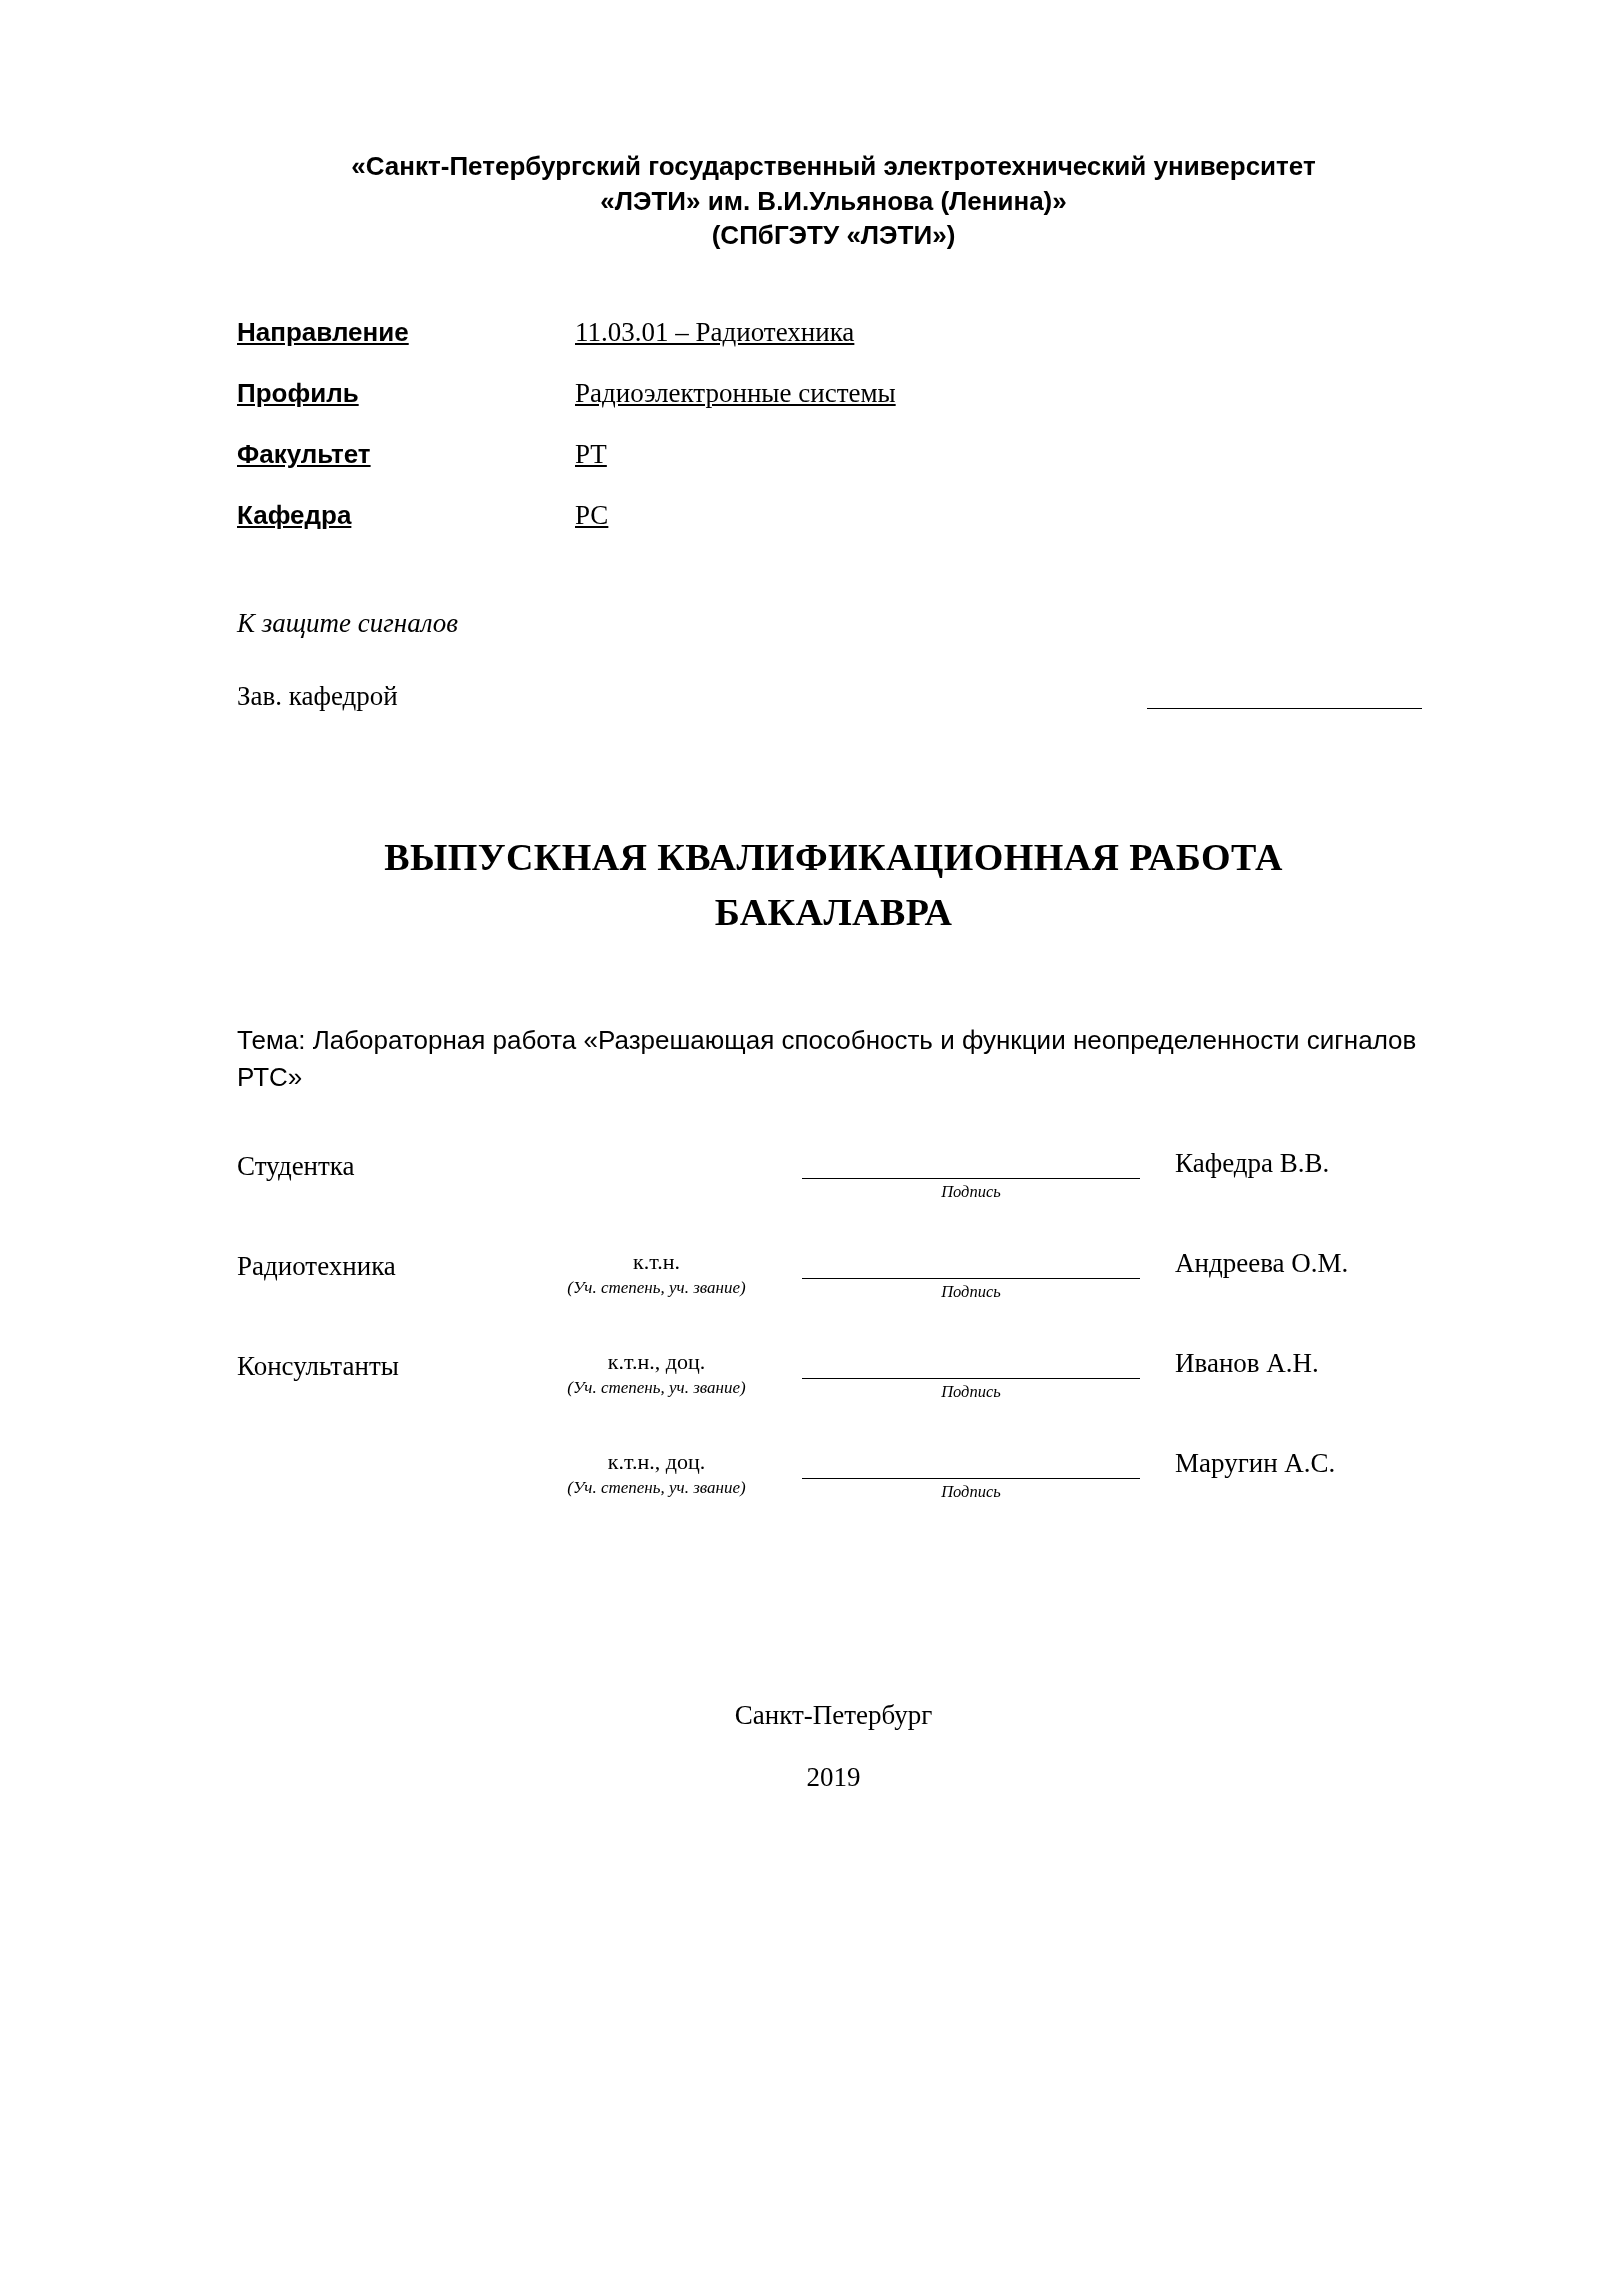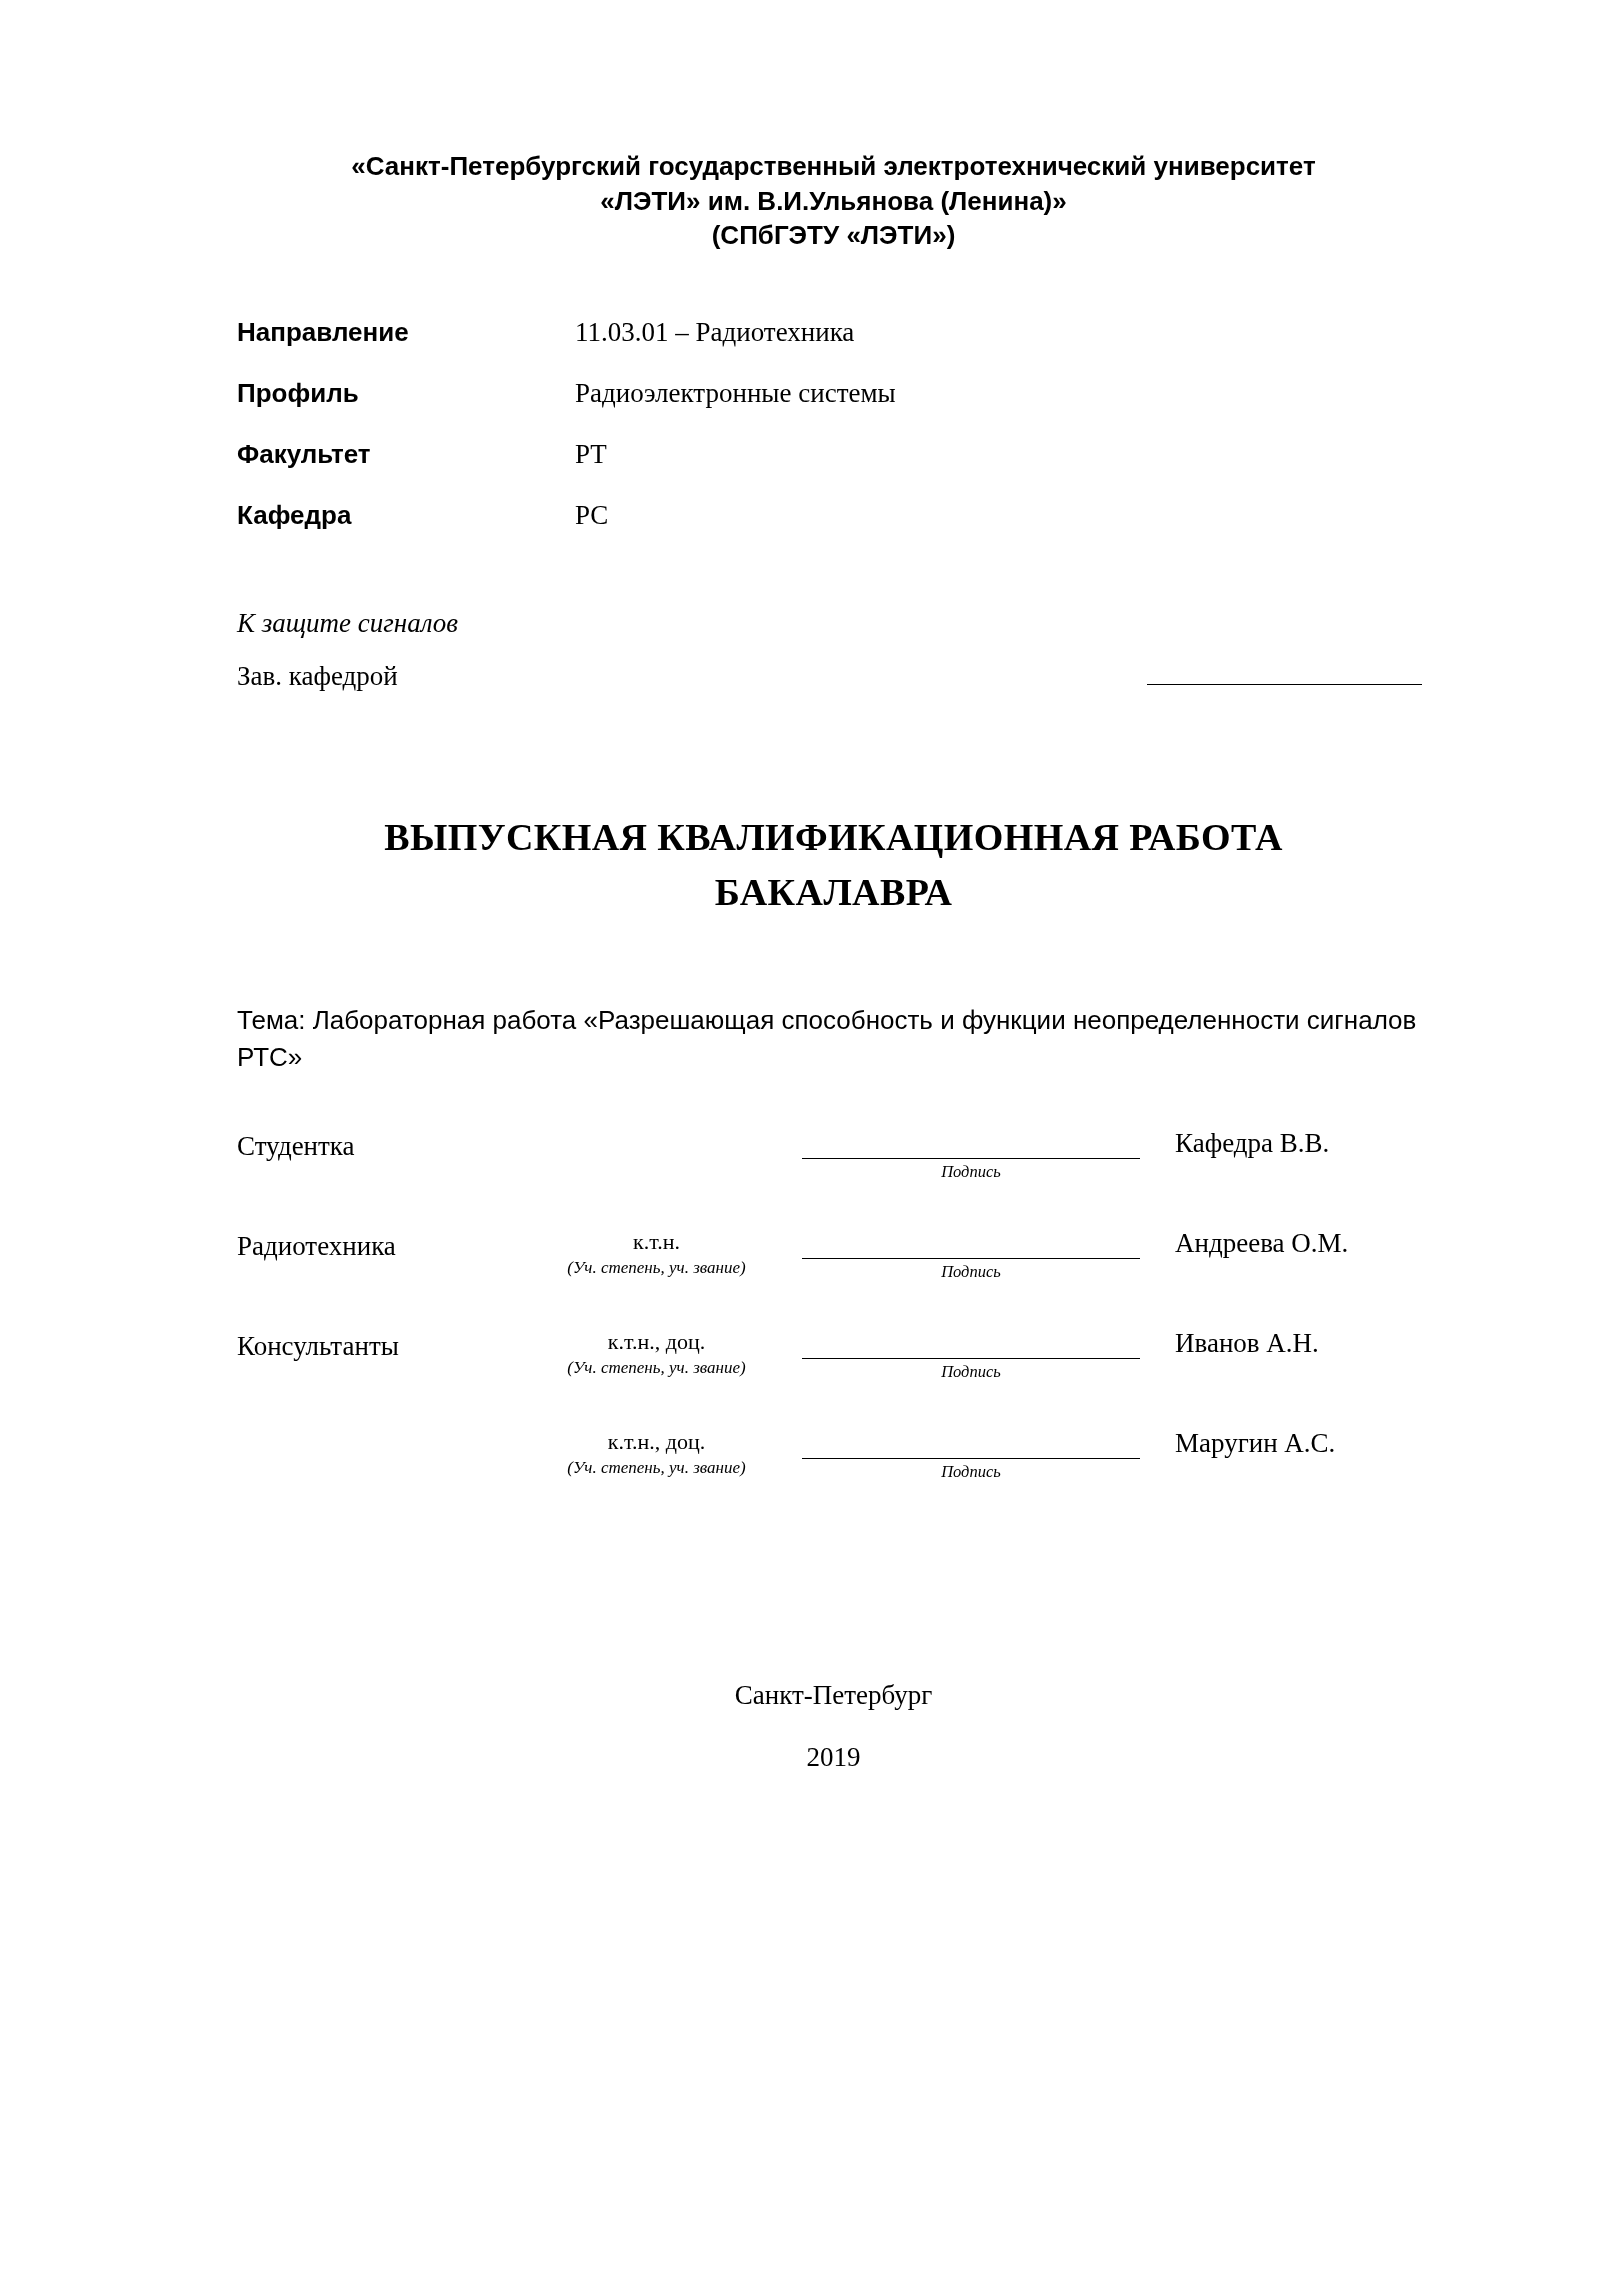--- a/index.html
+++ b/index.html
@@ -43,20 +43,21 @@
 
   
   .info-block {
     margin-top: 64px;
   }
   .info-row {
     display: flex;
     align-items: baseline;
     height: 61px;
     font-size: 27px;
+    text-decoration: underline;
   }
   .info-label {
     width: 338px;
     font-weight: bold;
     font-family: "Liberation Sans", sans-serif;
     font-size: 26px;
   }
   .info-value {
     font-family: "Liberation Serif", serif;
     font-size: 27px;
@@ -65,23 +66,23 @@
   
   .admit {
     margin-top: 49px;
   }
   .admit-italic {
     font-style: italic;
     font-size: 27px;
     line-height: 1.0;
   }
   .admit-row {
-    margin-top: 24px;
+    margin-top: 44px;
     display: flex;
-    align-items: flex-start;
+    align-items: center;
     justify-content: space-between;
     font-size: 27px;
   }
   .admit-line {
     width: 275px;
     border-bottom: 1.6px solid #000;
     height: 23.6px;
     margin-right: 7.9px;
   }
 

